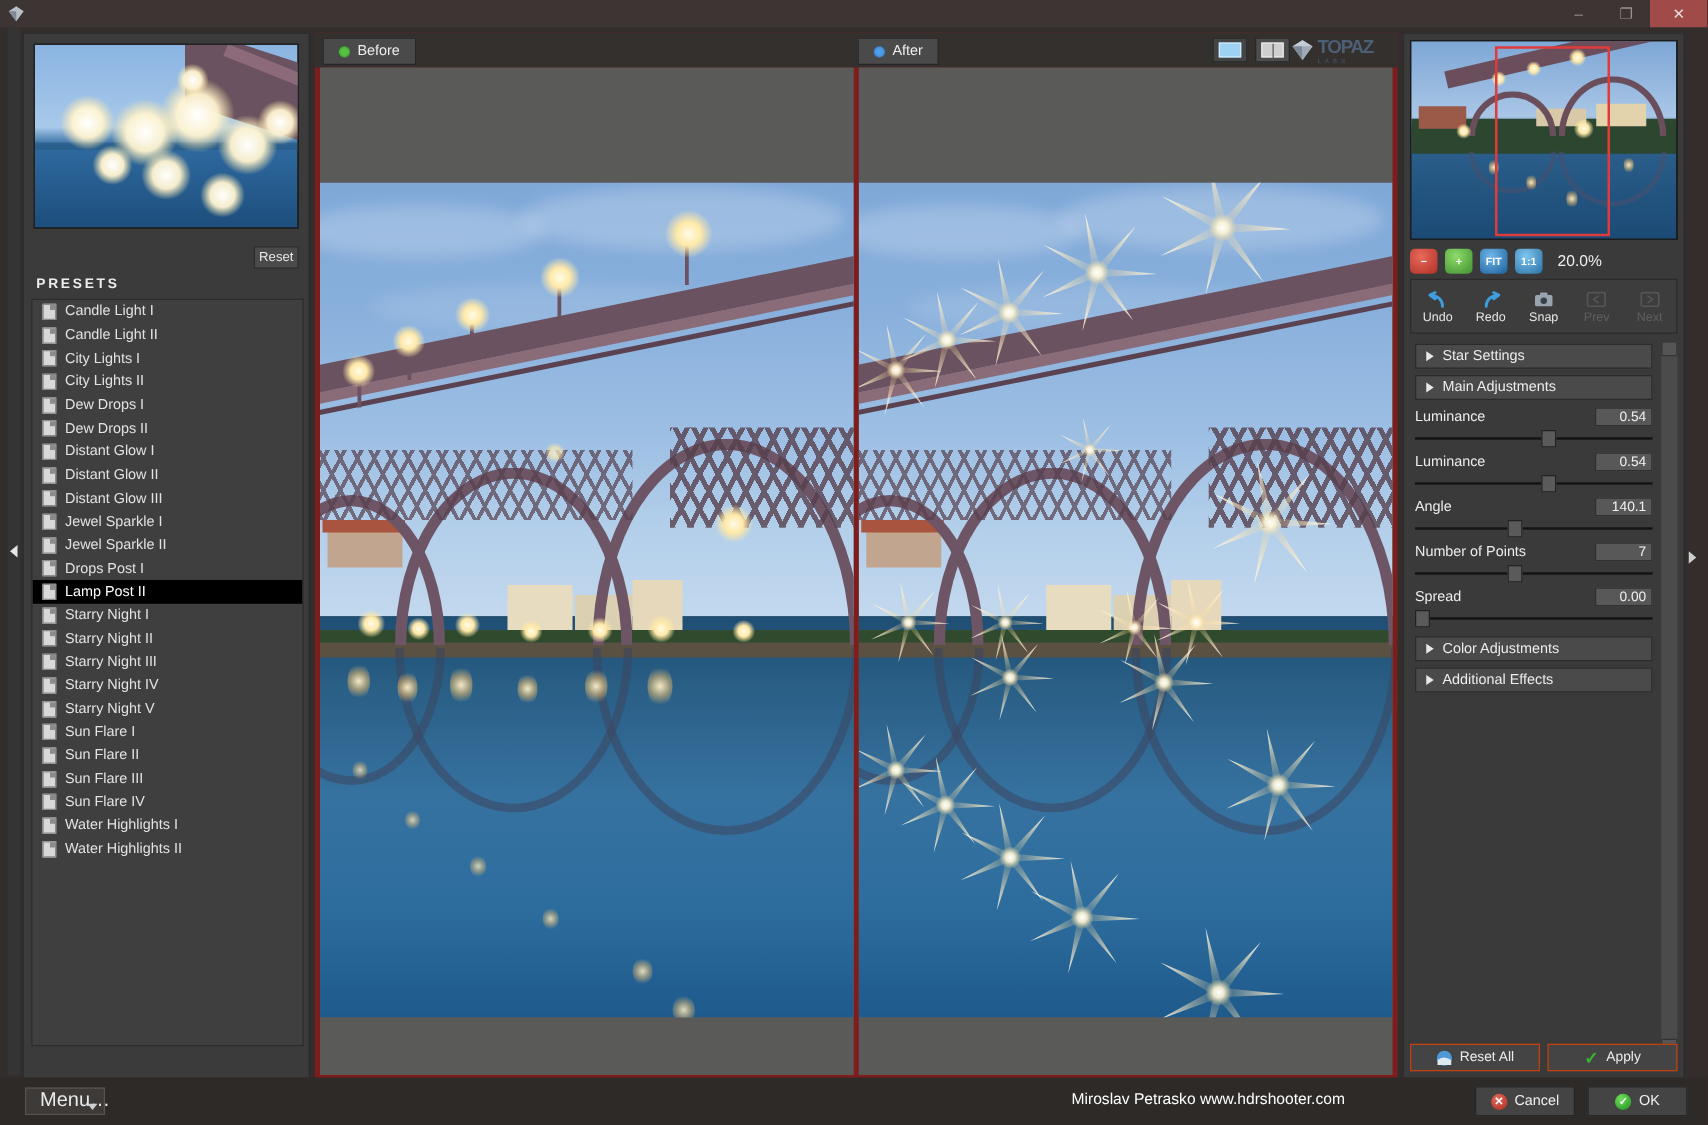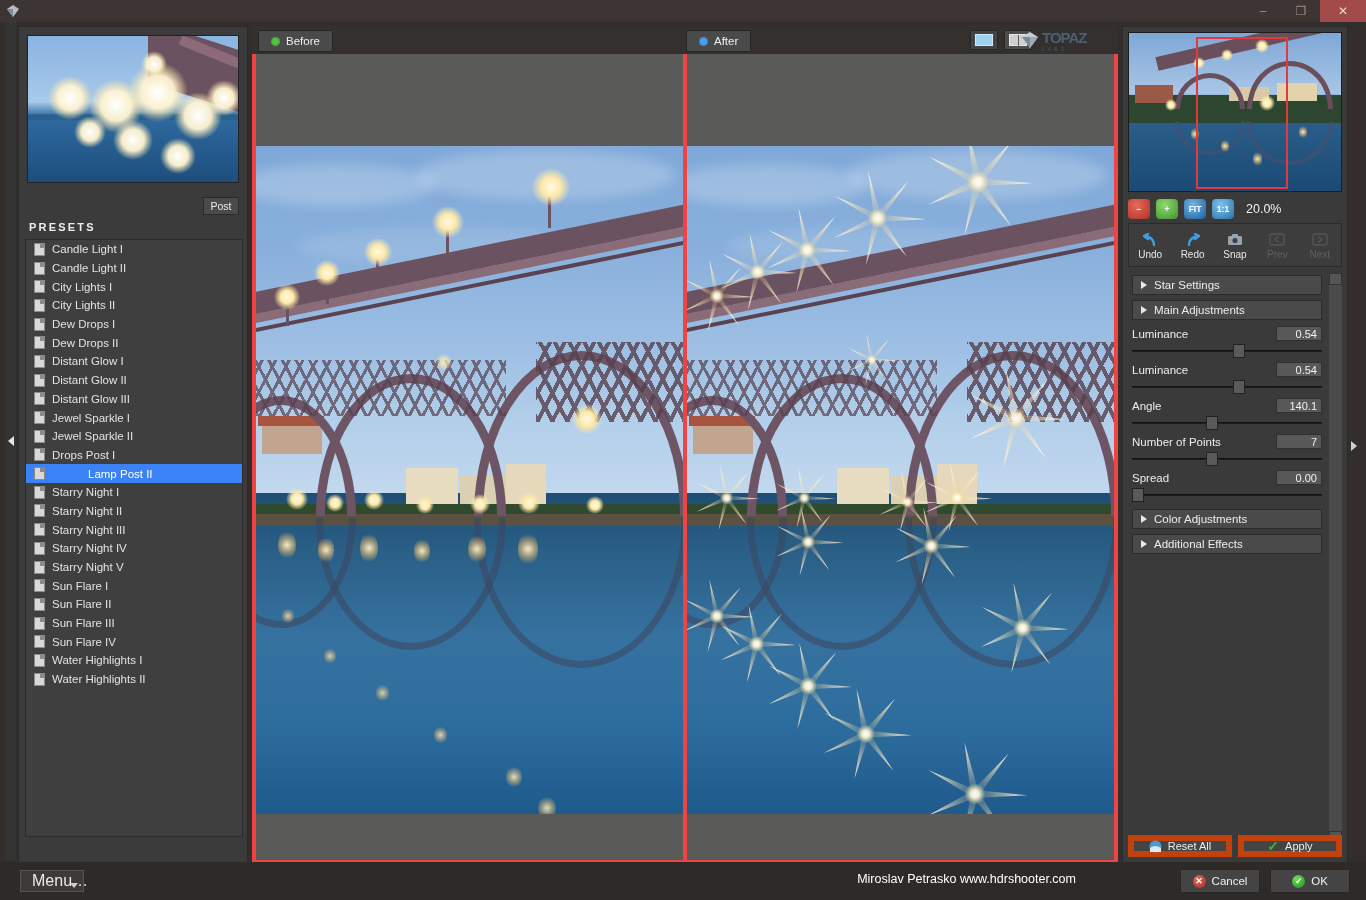--- a/index.html
+++ b/index.html
@@ -36,52 +36,52 @@
      border:1px solid #222; background:#111; overflow:hidden; }
   .hide-btn{ position:absolute; right:8px; top:170px; width:36px; height:18px;
      background:#4a4a4a; border:1px solid #2b2b2b; color:#eaeaea; font-size:10.5px;
      display:flex; align-items:center; justify-content:center; }
   .presets-label{ position:absolute; left:10px; top:194px; font-size:11px; letter-spacing:2.2px;
      color:#ededed; font-weight:bold; }
   .preset-list{ position:absolute; left:6px; top:212px; width:218px; height:598px;
      background:#3f3f3f; border:1px solid #2c2c2c; overflow:hidden; }
   .preset-item{ height:18.7px; display:flex; align-items:center; padding-left:8px;
      font-size:11.5px; color:#e2e2e2; }
-  .preset-item.sel{ background:#3b82f6; color:#fff;gap:36px; }
+  .preset-item.sel{ background:#000000; color:#fff; }
   .pfile{ width:11px; height:13px; margin-right:7px; position:relative; flex:0 0 auto;
      background:#d8d8d8; border:1px solid #8b8b8b; }
   .pfile:after{ content:""; position:absolute; right:0; top:0; width:4px; height:4px;
      background:#8b8b8b; }
   .pbtns{ position:absolute; left:6px; bottom:8px; width:218px; height:24px; display:flex;
      gap:5px; align-items:center; }
   .pbtn{ flex:1; height:22px; background:#444; border:1px solid #272727; color:#ededed;
      font-size:10.5px; display:flex; align-items:center; justify-content:center; gap:4px; }
   .folder{ width:13px;height:11px;border-radius:1px; position:relative; flex:0 0 auto; }
   .folder:before{ content:""; position:absolute; left:0; top:-3px; width:6px; height:3px;
      background:inherit; border-radius:1px 1px 0 0; }
 
   
   .center{ position:absolute; left:252px; top:4px; width:866px; height:838px;
-     background:#ef4444; }
+     background:#7f1d1d; }
   .tabstrip{ position:absolute; left:0; top:0; width:866px; height:28px; background:#33302e; }
   .tab{ position:absolute; top:4px; height:22px; background:#4a4a4a; border:1px solid #262626;
      display:flex; align-items:center; gap:6px; padding:0 12px; font-size:11.5px; color:#ededed; }
   .tab.before{ left:6px; }
   .tab.after{ left:434px; }
   .dot{ width:9px;height:9px;border-radius:50%; }
   .dot.green{ background:#56c341; box-shadow:0 0 2px #2c7a1f inset; }
   .dot.blue{ background:#4f9ee8; box-shadow:0 0 2px #1c5ea3 inset; }
   .viewbtns{ position:absolute; right:86px; top:4px; display:flex; gap:6px; }
   .vbtn{ width:28px;height:20px; background:#444; border:1px solid #272727;
      display:flex; align-items:center; justify-content:center; }
   .vbtn.active{ background:#4d4d4d; }
   .vb-single{ width:18px;height:12px;background:#9fd2f2;border:1px solid #cfe9fb; }
   .vb-split{ width:18px;height:12px;background:#cfcfcf;border:1px solid #e8e8e8; position:relative;}
   .vb-split:after{ content:""; position:absolute; left:50%; top:0; width:1px; height:12px; background:#5a5a5a; }
-  .topazlogo{ position:absolute; right:20px; top:2px; width:78px; height:24px;
+  .topazlogo{ position:absolute; right:8px; top:2px; width:78px; height:24px;
      display:flex; align-items:center; gap:2px; }
   .tz-text{ font-size:15px; font-weight:bold; color:#4c5f74; letter-spacing:-1px;
      font-family:"Liberation Sans", sans-serif; }
 
   .panes{ position:absolute; left:4px; top:28px; width:858px; height:806px; display:flex; gap:4px; }
   .pane{ position:relative; flex:1; background:#5a5a58; overflow:hidden; }
   .photo{ position:absolute; left:0; width:100%; height:668px; top:92px; overflow:hidden; }
 
   
   .rightpanel{ position:absolute; left:1122px; top:4px; width:226px; height:838px;
@@ -124,21 +124,21 @@
   .sl-name{ font-size:11.5px; color:#ececec; }
   .sl-val{ width:46px; height:15px; background:#585858; border:1px solid #303030;
      font-size:11px; color:#f2f2f2; text-align:right; padding-right:4px; line-height:14px; }
   .sl-track{ position:relative; height:16px; margin-top:1px; }
   .sl-line{ position:absolute; left:0; right:0; top:7px; height:2px; background:#1f1f1f;
      border-top:1px solid #111; }
   .sl-thumb{ position:absolute; top:1px; width:12px; height:14px; background:#5a5a5a;
      border:1px solid #222; }
   .bottom-btns{ position:absolute; left:5px; bottom:6px; width:214px; height:22px;
      display:flex; gap:6px; }
-  .bbtn{ flex:1; background:#444; border:6px solid #c2410c; color:#ededed; font-size:11px;
+  .bbtn{ flex:1; background:#444; border:1px solid #c2410c; color:#ededed; font-size:11px;
      display:flex; align-items:center; justify-content:center; gap:6px; }
   .right-collapse{ position:absolute; right:4px; top:0; width:10px; height:838px;
      display:flex; align-items:center; justify-content:center; }
   .right-collapse .arrow{ width:0;height:0;border-top:5px solid transparent;
      border-bottom:5px solid transparent;border-left:6px solid #cfcfcf; }
 
   
   .statusbar{ position:absolute; left:0; bottom:0; width:1366px; height:38px; background:#2e2a28;
      display:flex; align-items:center; }
   .menu-btn{ position:absolute; left:20px; top:8px; width:64px; height:22px; background:#3e3a38;
@@ -230,21 +230,21 @@
             <circle cx="170" cy="80" r="24" fill="url(#pg)"></circle>
             <circle cx="105" cy="104" r="20" fill="url(#pg)"></circle>
             <circle cx="150" cy="120" r="18" fill="url(#pg)"></circle>
             <circle cx="62" cy="96" r="16" fill="url(#pg)"></circle>
             <circle cx="196" cy="62" r="18" fill="url(#pg)"></circle>
             <circle cx="126" cy="28" r="13" fill="url(#pg)"></circle>
           </g>
         </svg>
       </div>
 
-      <div class="hide-btn">Post</div>
+      <div class="hide-btn">Reset</div>
       <div class="presets-label">PRESETS</div>
 
       <div class="preset-list">
         <div class="preset-item">
             <span class="pfile"></span>
             <span>Candle Light I</span>
           </div>
         <div class="preset-item">
             <span class="pfile"></span>
             <span>Candle Light II</span>

